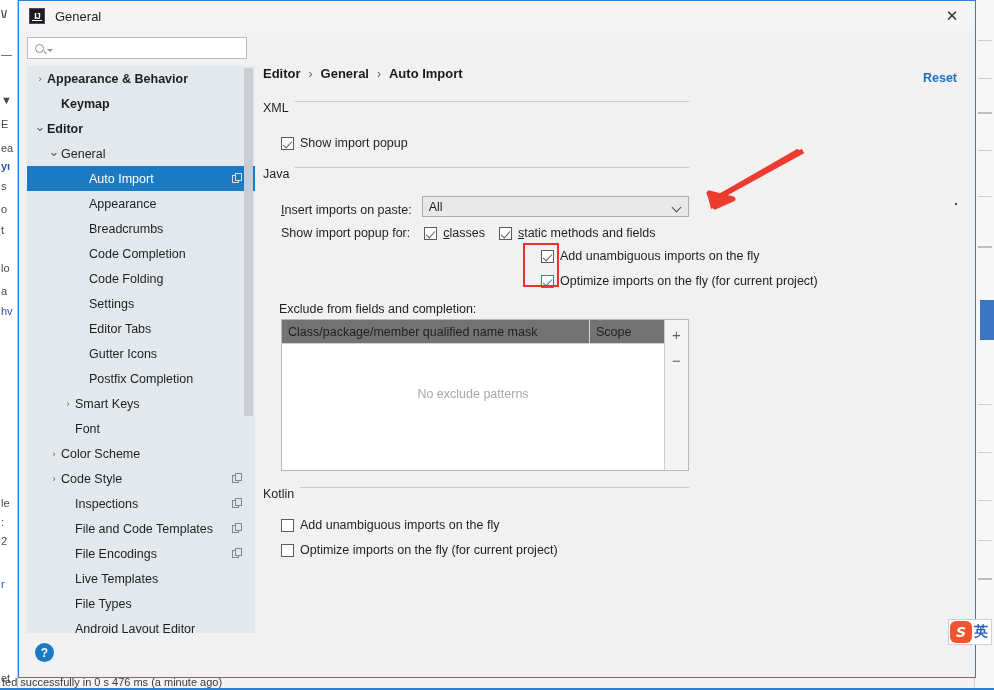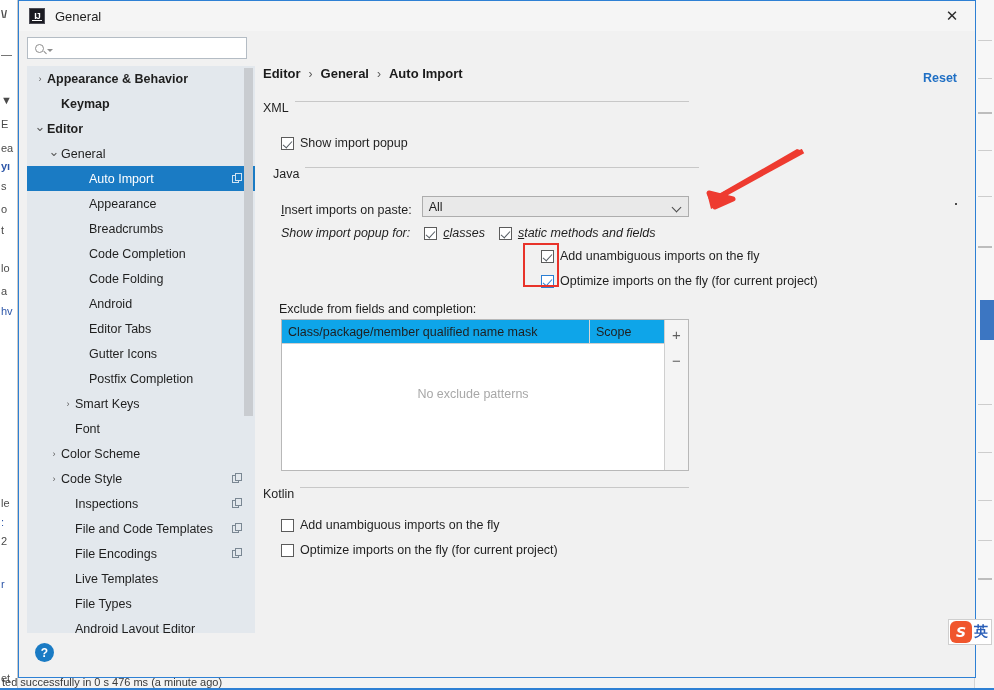--- a/index.html
+++ b/index.html
@@ -208,21 +208,21 @@
   }
   #combo .chev {
     position: absolute; right: 8px; top: 7px;
     width: 7px; height: 7px;
     border: solid #4a4a4a; border-width: 0 1.4px 1.4px 0;
     transform: rotate(45deg);
   }
 
   #popupfor-row {
     position: absolute; left: 26px; top: 192px;
-    display: flex; align-items: center; font-size: 12.5px; font-style: italic;
+    display: flex; align-items: center; font-size: 12.5px;
   }
   #popupfor-row .cb-row { margin-left: 14px; }
 
   #redbox {
     position: absolute; left: 268px; top: 212px;
     width: 36px; height: 44px;
     border: 2.5px solid #e8332a;
   }
 
   #exclude-label {
@@ -230,21 +230,21 @@
   }
   #table-outer {
     position: absolute; left: 26px; top: 288px;
     width: 408px; height: 152px;
     border: 1px solid #b8b8b8; background: #ffffff;
     display: flex;
   }
   #table-main { flex: 1; display: flex; flex-direction: column; min-width: 0; }
   #table-head {
     height: 24px; display: flex; align-items: stretch;
-    border-bottom: 1px solid #cfcfcf; background: #0ea5e9;
+    border-bottom: 1px solid #cfcfcf; background: #737373;
     font-size: 12.5px;
   }
   #table-head .th { display: flex; align-items: center; padding-left: 6px; }
   #table-head .th.c1 { flex: 1; border-right: 1px solid #d6d6d6; }
   #table-head .th.c2 { width: 74px; flex: 0 0 74px; }
   #table-empty {
     flex: 1; display: flex; align-items: center; justify-content: center;
     color: #a8a8a8; font-size: 12.5px;
     padding-bottom: 26px;
   }
@@ -417,21 +417,21 @@
               <span class="lbl">Code Completion</span>
             </div>
             <div class="tree-item">
               <span style="display: inline-block; width: 42px; flex: 0 0 42px;"></span>
               <span class="arrow none">›</span>
               <span class="lbl">Code Folding</span>
             </div>
             <div class="tree-item">
               <span style="display: inline-block; width: 42px; flex: 0 0 42px;"></span>
               <span class="arrow none">›</span>
-              <span class="lbl">Android</span>
+              <span class="lbl">Settings</span>
             </div>
             <div class="tree-item">
               <span style="display: inline-block; width: 42px; flex: 0 0 42px;"></span>
               <span class="arrow none">›</span>
               <span class="lbl">Editor Tabs</span>
             </div>
             <div class="tree-item">
               <span style="display: inline-block; width: 42px; flex: 0 0 42px;"></span>
               <span class="arrow none">›</span>
               <span class="lbl">Gutter Icons</span>
@@ -527,21 +527,21 @@
         <div class="group-head">
           <span>XML</span>
           <span class="rule"></span>
         </div>
       </div>
       <div class="cb-row" style="position:absolute;left:26px;top:102px;">
         <span class="cb checked"></span>
         <span class="cb-label">Show import popup</span>
       </div>
 
-      <div class="group" style="top:136px;margin-left:10px;">
+      <div class="group" style="top:136px;">
         <div class="group-head">
           <span>Java</span>
           <span class="rule"></span>
         </div>
       </div>
 
       <div id="insert-row">
         <span id="insert-label"><u>I</u>nsert imports on paste:</span>
         <div id="combo">
           <span>All</span>

